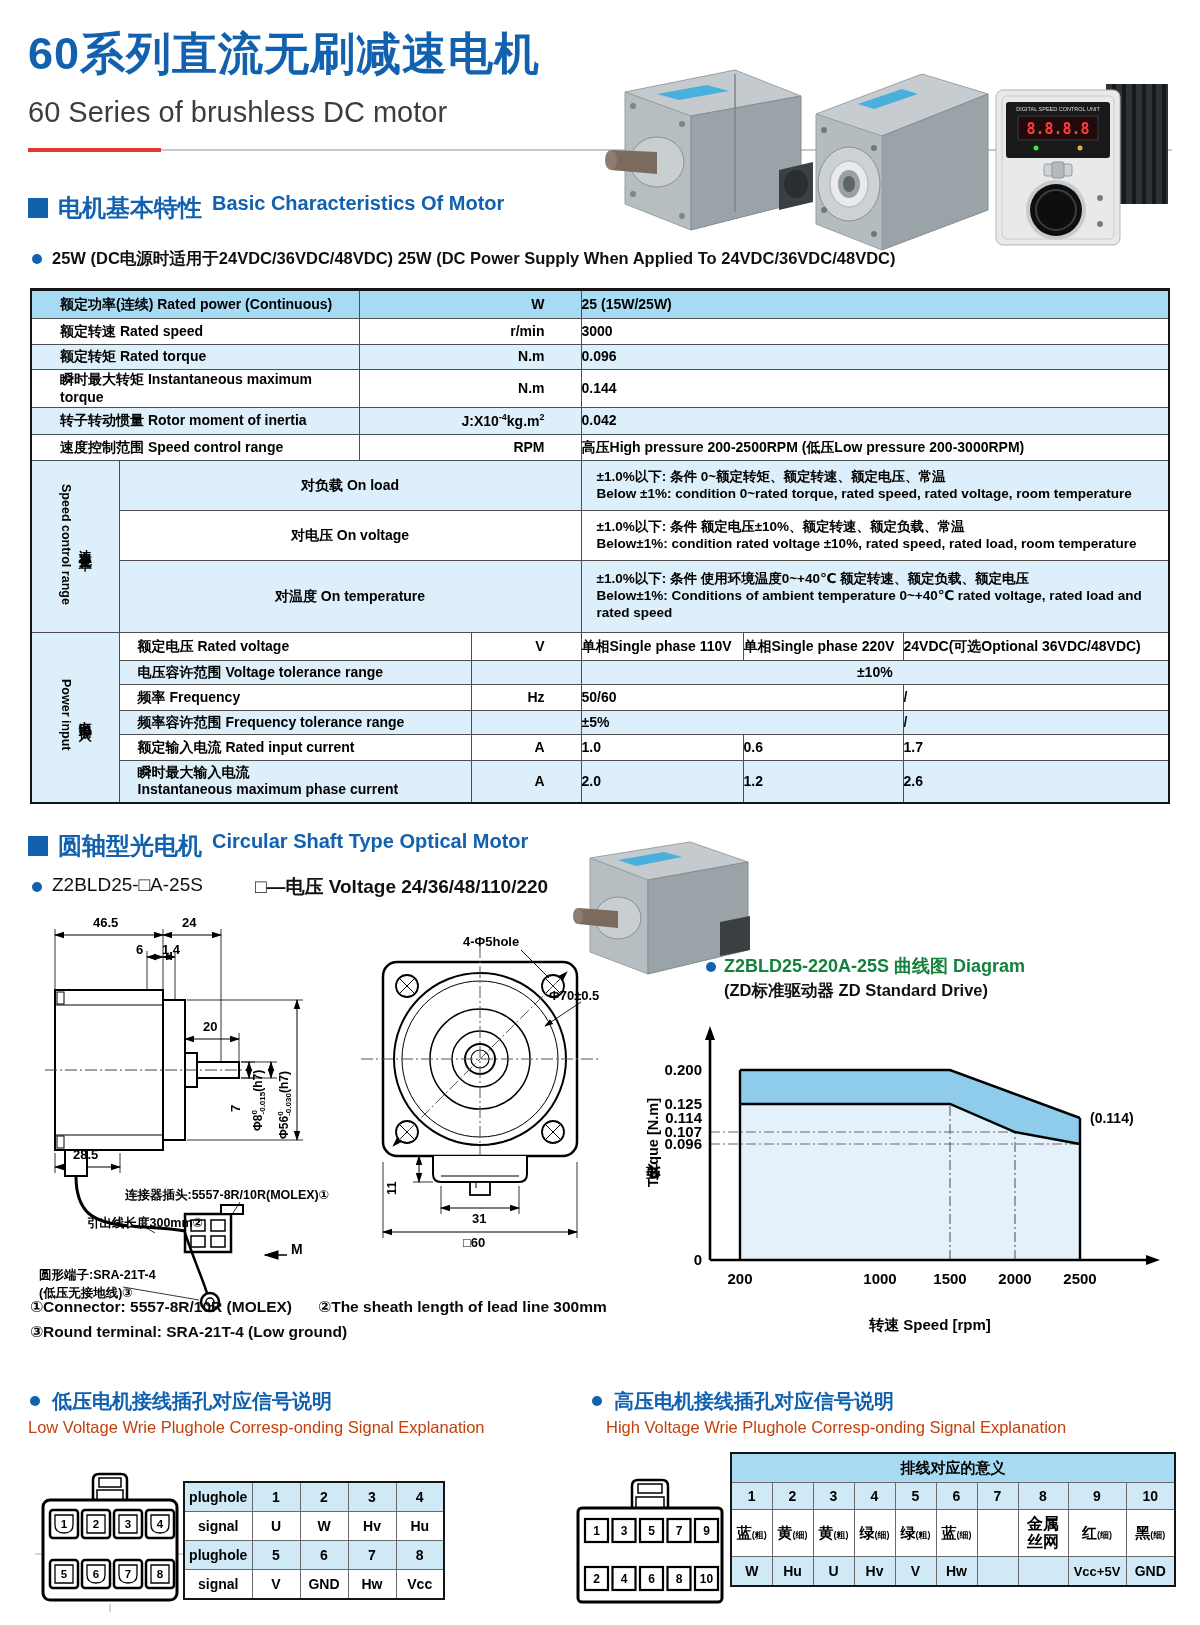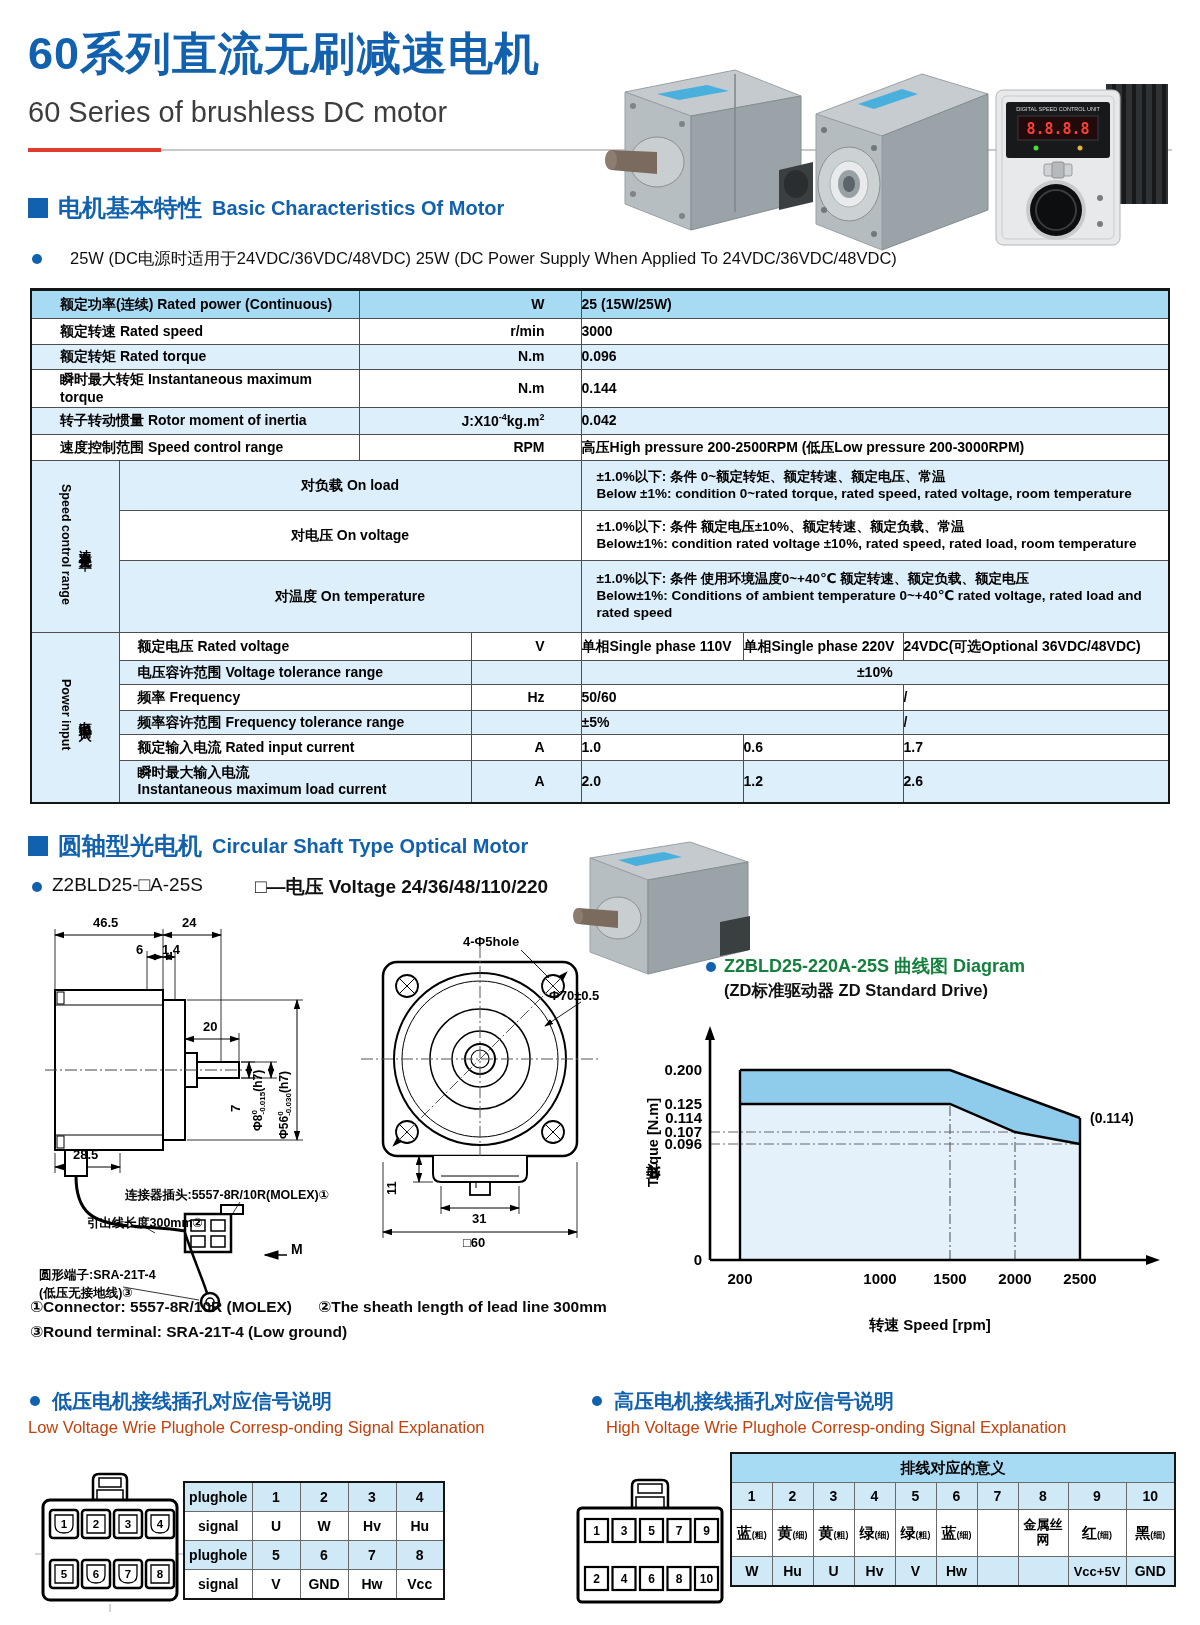--- a/index.html
+++ b/index.html
@@ -7,26 +7,26 @@
         font-family:"Liberation Sans","DejaVu Sans",sans-serif;color:#111;overflow:hidden;}
   .abs{position:absolute;}
 
   
   .title-zh{font-size:45px;font-weight:900;color:#1161ae;letter-spacing:1px;}
   .title-en{font-size:29px;font-weight:500;color:#3d3d3d;}
   .rule-red{background:#e23b2e;height:4px;}
   .rule-gray{background:#c9c9c9;height:2px;}
 
   
-  .sec{display:flex;align-items:center;gap:10px;}
+  .sec{display:flex;align-items:flex-start;gap:10px;}
   .sec .sq{width:20px;height:20px;background:#1161ae;align-self:center;}
   .sec .zh{font-size:24px;font-weight:800;color:#1161ae;}
   .sec .en{font-size:20px;font-weight:600;color:#1161ae;}
   .dot{width:10px;height:10px;border-radius:50%;background:#1161ae;}
-  .bullet-text{font-size:16.5px;font-weight:400;color:#101010;margin-left:18px;}
+  .bullet-text{font-size:16.5px;font-weight:700;color:#101010;}
 
   
   table.spec{border-collapse:collapse;table-layout:fixed;width:1138px;
              border:2px solid #151515;border-top-width:3px;}
   table.spec td{border:1px solid #4f4f4f;font-size:14px;font-weight:700;color:#000;
                 line-height:1.25;overflow:hidden;}
   .bg-hdr{background:#a7daf3;}
   .bg-alt{background:#ddeffa;}
   td.lbl{padding-left:28px;}
   td.unit{text-align:right;padding-right:36px;}
@@ -249,21 +249,21 @@
     <tr style="height:26px">
       <td colspan="2" class="plbl">额定输入电流 Rated input current</td>
       <td class="unit">A</td>
       <td class="val">1.0</td>
       <td class="val">0.6</td>
       <td class="val">1.7</td>
     </tr>
     <tr class="bg-alt" style="height:42px">
       <td colspan="2" class="plbl">
         <div>瞬时最大输入电流</div>
-        <div>Instantaneous maximum load current</div>
+        <div>Instantaneous maximum phase current</div>
       </td>
       <td class="unit">A</td>
       <td class="val">2.0</td>
       <td class="val">1.2</td>
       <td class="val">2.6</td>
     </tr>
   </tbody>
     </table>
 
   <div class="abs sec" style="left:28px;top:830px;">
@@ -628,21 +628,21 @@
       <td class="c-blue">10</td>
     </tr>
     <tr>
       <td style="height:44px;"><span class="wire-main">蓝</span><span class="wire-sub">(粗)</span></td>
       <td><span class="wire-main">黄</span><span class="wire-sub">(细)</span></td>
       <td><span class="wire-main">黄</span><span class="wire-sub">(粗)</span></td>
       <td><span class="wire-main">绿</span><span class="wire-sub">(细)</span></td>
       <td><span class="wire-main">绿</span><span class="wire-sub">(粗)</span></td>
       <td><span class="wire-main">蓝</span><span class="wire-sub">(细)</span></td>
       <td><span class="wire-main"></span></td>
-      <td style="font-size:13px;line-height:1.15;"><span>金属丝网</span></td>
+      <td style="font-size:16px;line-height:1.15;"><span>金属丝网</span></td>
       <td><span class="wire-main">红</span><span class="wire-sub">(细)</span></td>
       <td><span class="wire-main">黑</span><span class="wire-sub">(细)</span></td>
     </tr>
     <tr>
       <td class="c-blue" style="height:26px;">W</td>
       <td class="c-blue">Hu</td>
       <td class="c-blue">U</td>
       <td class="c-blue">Hv</td>
       <td class="c-blue">V</td>
       <td class="c-blue">Hw</td>

